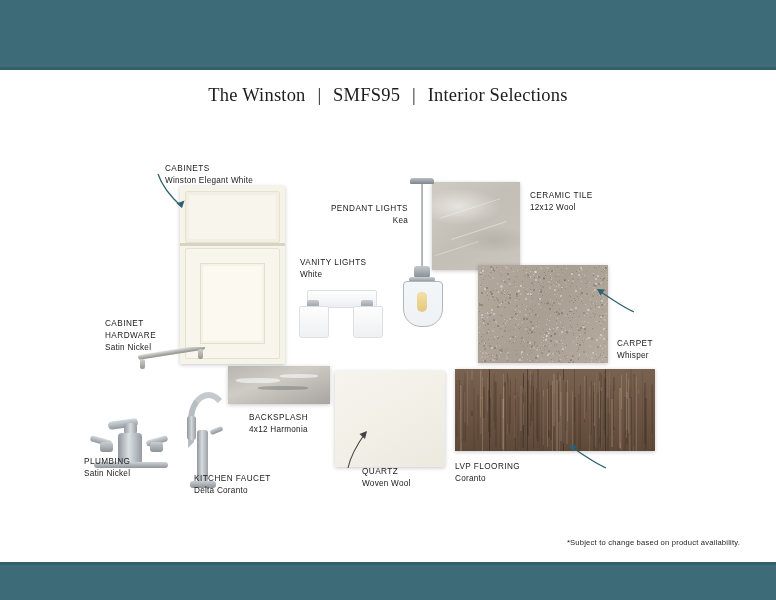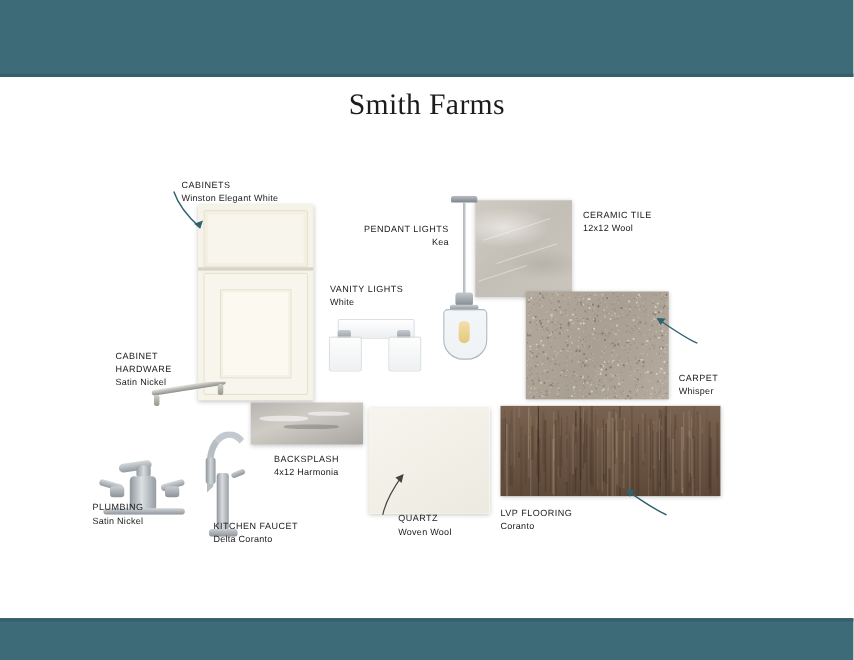--- a/index.html
+++ b/index.html
@@ -171,21 +171,27 @@
 </head>
 <body>
 
 <div id="board">
 
   <div class="band top">
     <div class="band-edge" style="bottom:0;"></div>
   </div>
 
   <div class="title-wrap">
-    <div class="title">Smith Farms</div>
+    <div class="subtitle">
+      <span>The Winston</span>
+      <span class="sep">|</span>
+      <span>SMFS95</span>
+      <span class="sep">|</span>
+      <span>Interior Selections</span>
+    </div>
   </div>
 
   <div class="sw shadow" id="cabinet">
     <div class="drawer"></div>
     <div class="gap"></div>
     <div class="door">
       <div class="panel"></div>
     </div>
   </div>
 
@@ -1381,18 +1387,19 @@
   <div class="lbl" style="left:617px;top:338px;">
     <div class="cap">CARPET</div>
     <div>Whisper</div>
   </div>
 
   <div class="lbl" style="left:455px;top:461px;">
     <div class="cap">LVP FLOORING</div>
     <div>Coranto</div>
   </div>
 
+  <div class="note">*Subject to change based on product availability.</div>
 
   <div class="band bottom">
     <div class="band-edge" style="top:0;"></div>
   </div>
 
 </div>
 
 </body></html>

